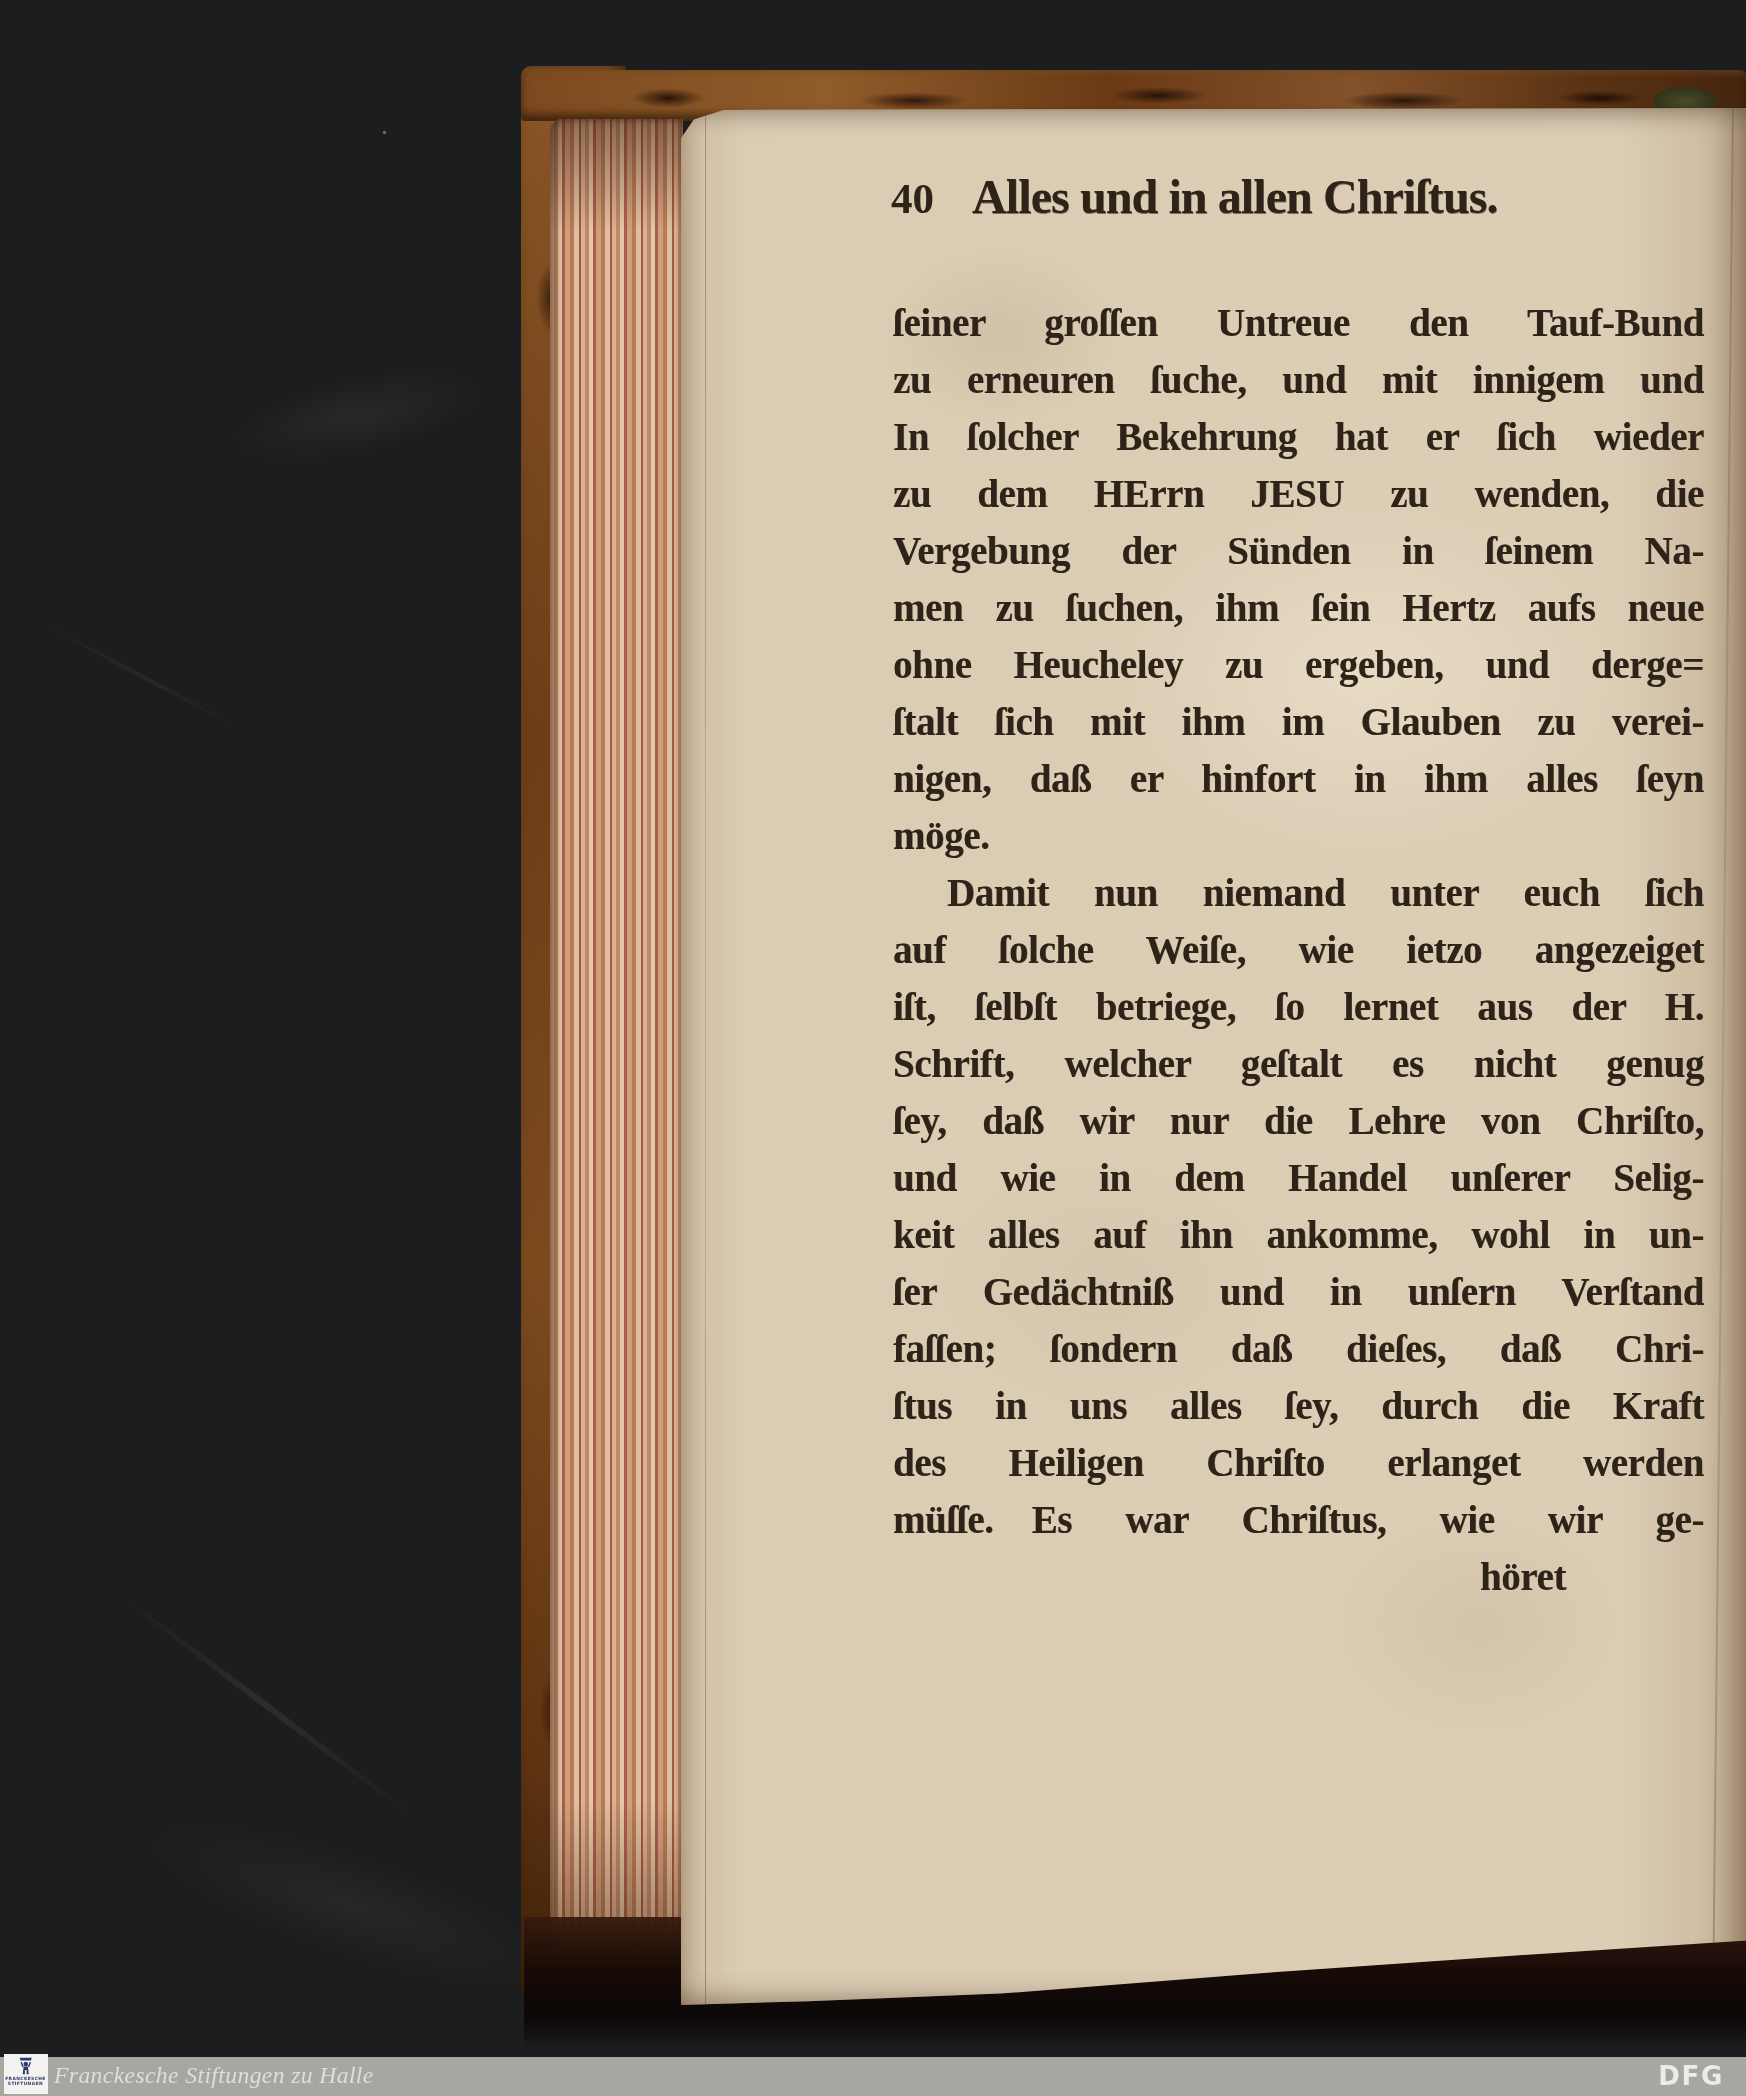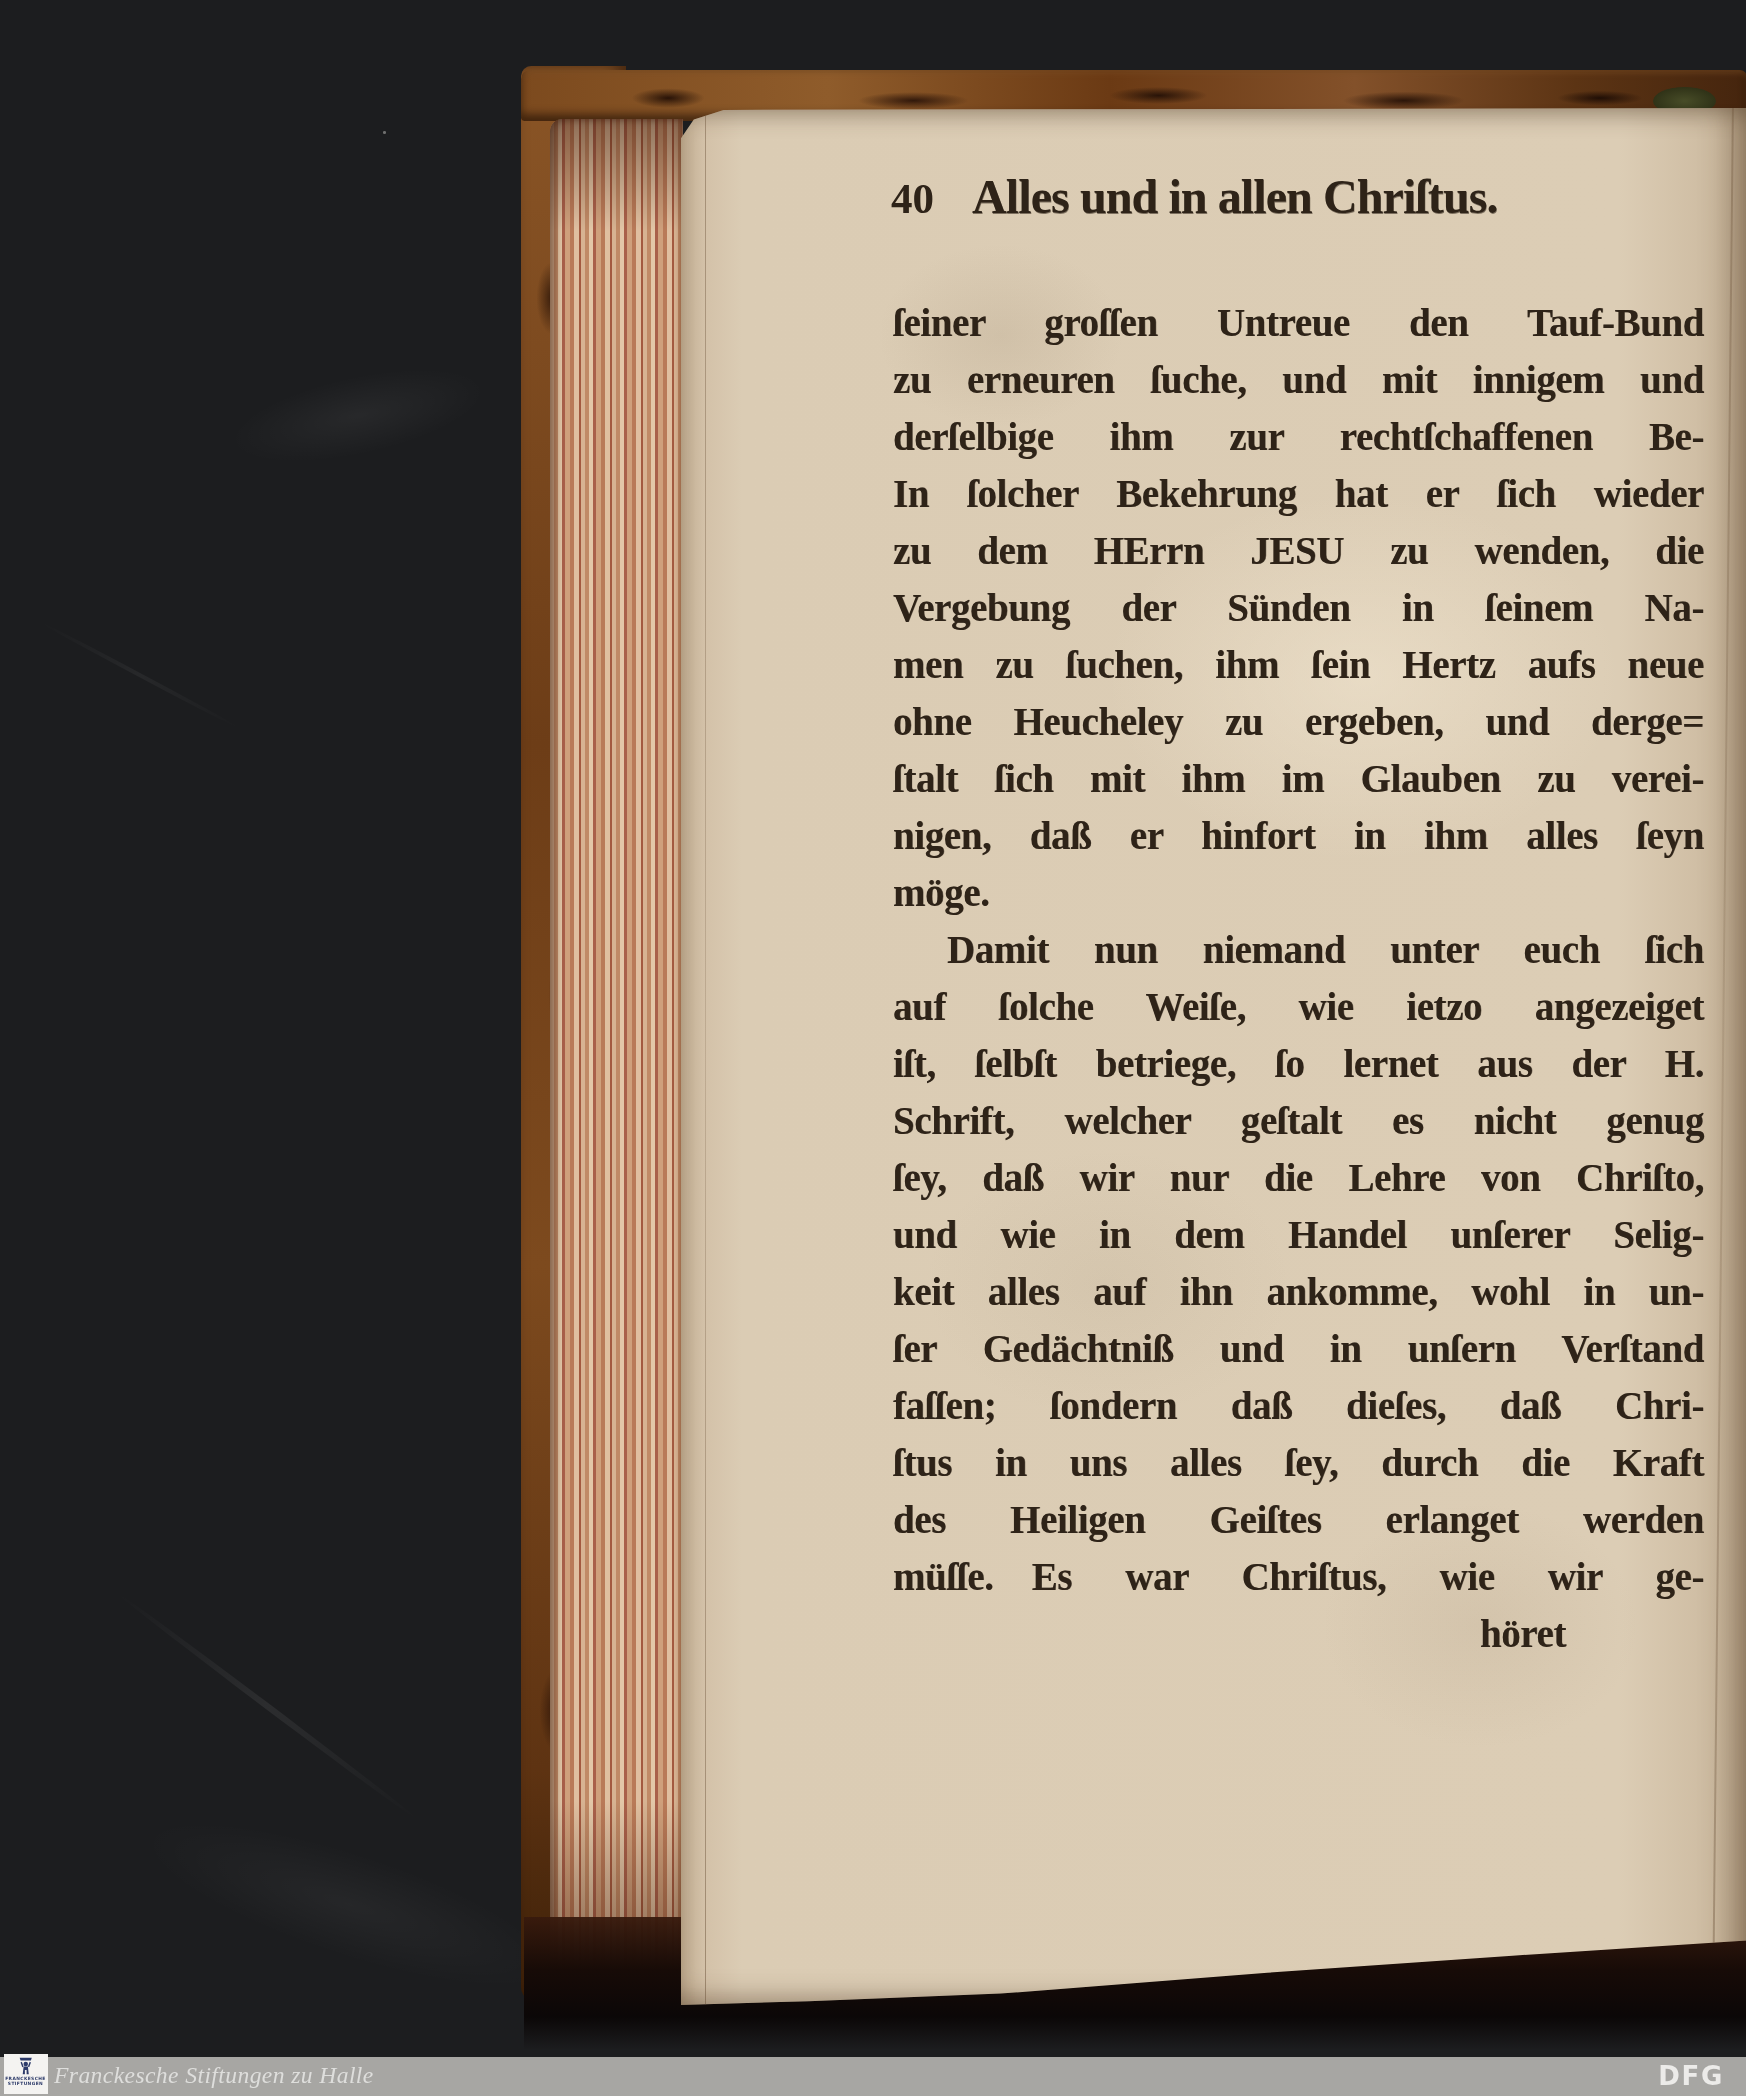--- a/index.html
+++ b/index.html
@@ -118,40 +118,39 @@
     <div class="fold-line right"></div>
 
     <div class="header-line">
       <span class="page-num">40</span>
       <span class="running-title">Alles und in allen Chriſtus.</span>
     </div>
 
     <div class="text-block">
         <div class="text-line">ſeiner groſſen Untreue den Tauf-Bund</div>
         <div class="text-line">zu erneuren ſuche, und mit innigem und</div>
-        <div class="text-line">derſelbige ihm zur rechtſchaffenen Be-</div>
         <div class="text-line">In ſolcher Bekehrung hat er ſich wieder</div>
         <div class="text-line">zu dem HErrn JESU zu wenden, die</div>
         <div class="text-line">Vergebung der Sünden in ſeinem Na-</div>
         <div class="text-line">men zu ſuchen, ihm ſein Hertz aufs neue</div>
         <div class="text-line">ohne Heucheley zu ergeben, und derge=</div>
         <div class="text-line">ſtalt ſich mit ihm im Glauben zu verei-</div>
         <div class="text-line">nigen, daß er hinfort in ihm alles ſeyn</div>
         <div class="text-line short">möge.</div>
         <div class="text-line indent">Damit nun niemand unter euch ſich</div>
         <div class="text-line">auf ſolche Weiſe, wie ietzo angezeiget</div>
         <div class="text-line">iſt, ſelbſt betriege, ſo lernet aus der H.</div>
         <div class="text-line">Schrift, welcher geſtalt es nicht genug</div>
         <div class="text-line">ſey, daß wir nur die Lehre von Chriſto,</div>
         <div class="text-line">und wie in dem Handel unſerer Selig-</div>
         <div class="text-line">keit alles auf ihn ankomme, wohl in un-</div>
         <div class="text-line">ſer Gedächtniß und in unſern Verſtand</div>
         <div class="text-line">faſſen; ſondern daß dieſes, daß Chri-</div>
         <div class="text-line">ſtus in uns alles ſey, durch die Kraft</div>
-        <div class="text-line">des Heiligen Geiſtes erlanget werden</div>
+        <div class="text-line">des Heiligen Chriſto erlanget werden</div>
         <div class="text-line">müſſe.  Es war Chriſtus, wie wir ge-</div>
         <div class="text-line catchword">höret</div>
       </div>
   </div>
 
   <div class="footer-bar">
     <div class="logo-box">
       <svg width="17.5" height="19" viewBox="0 0 20 22">
         <g fill="#2c3a69">
           <path d="M3 1 L17 1 L16 4 L4 4 Z"></path>

